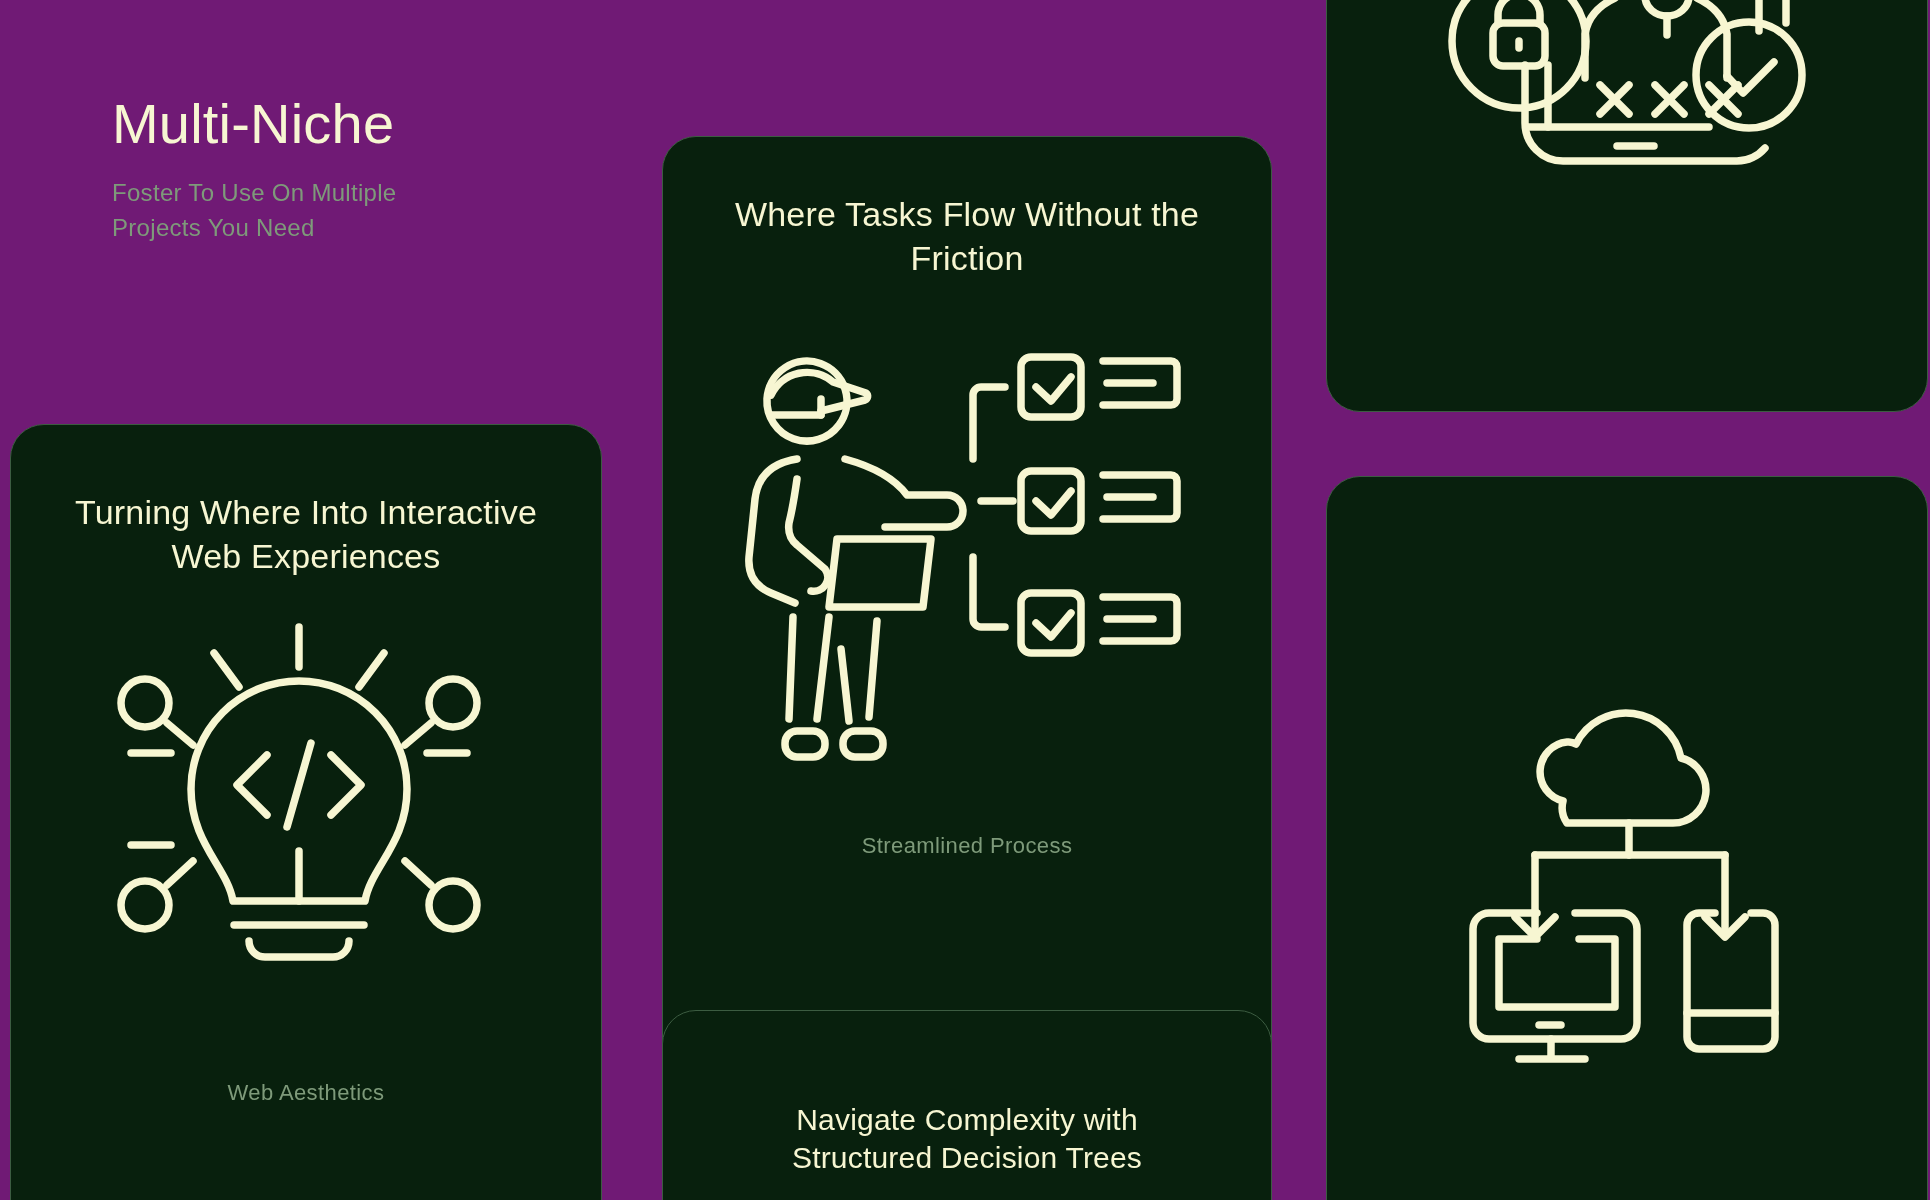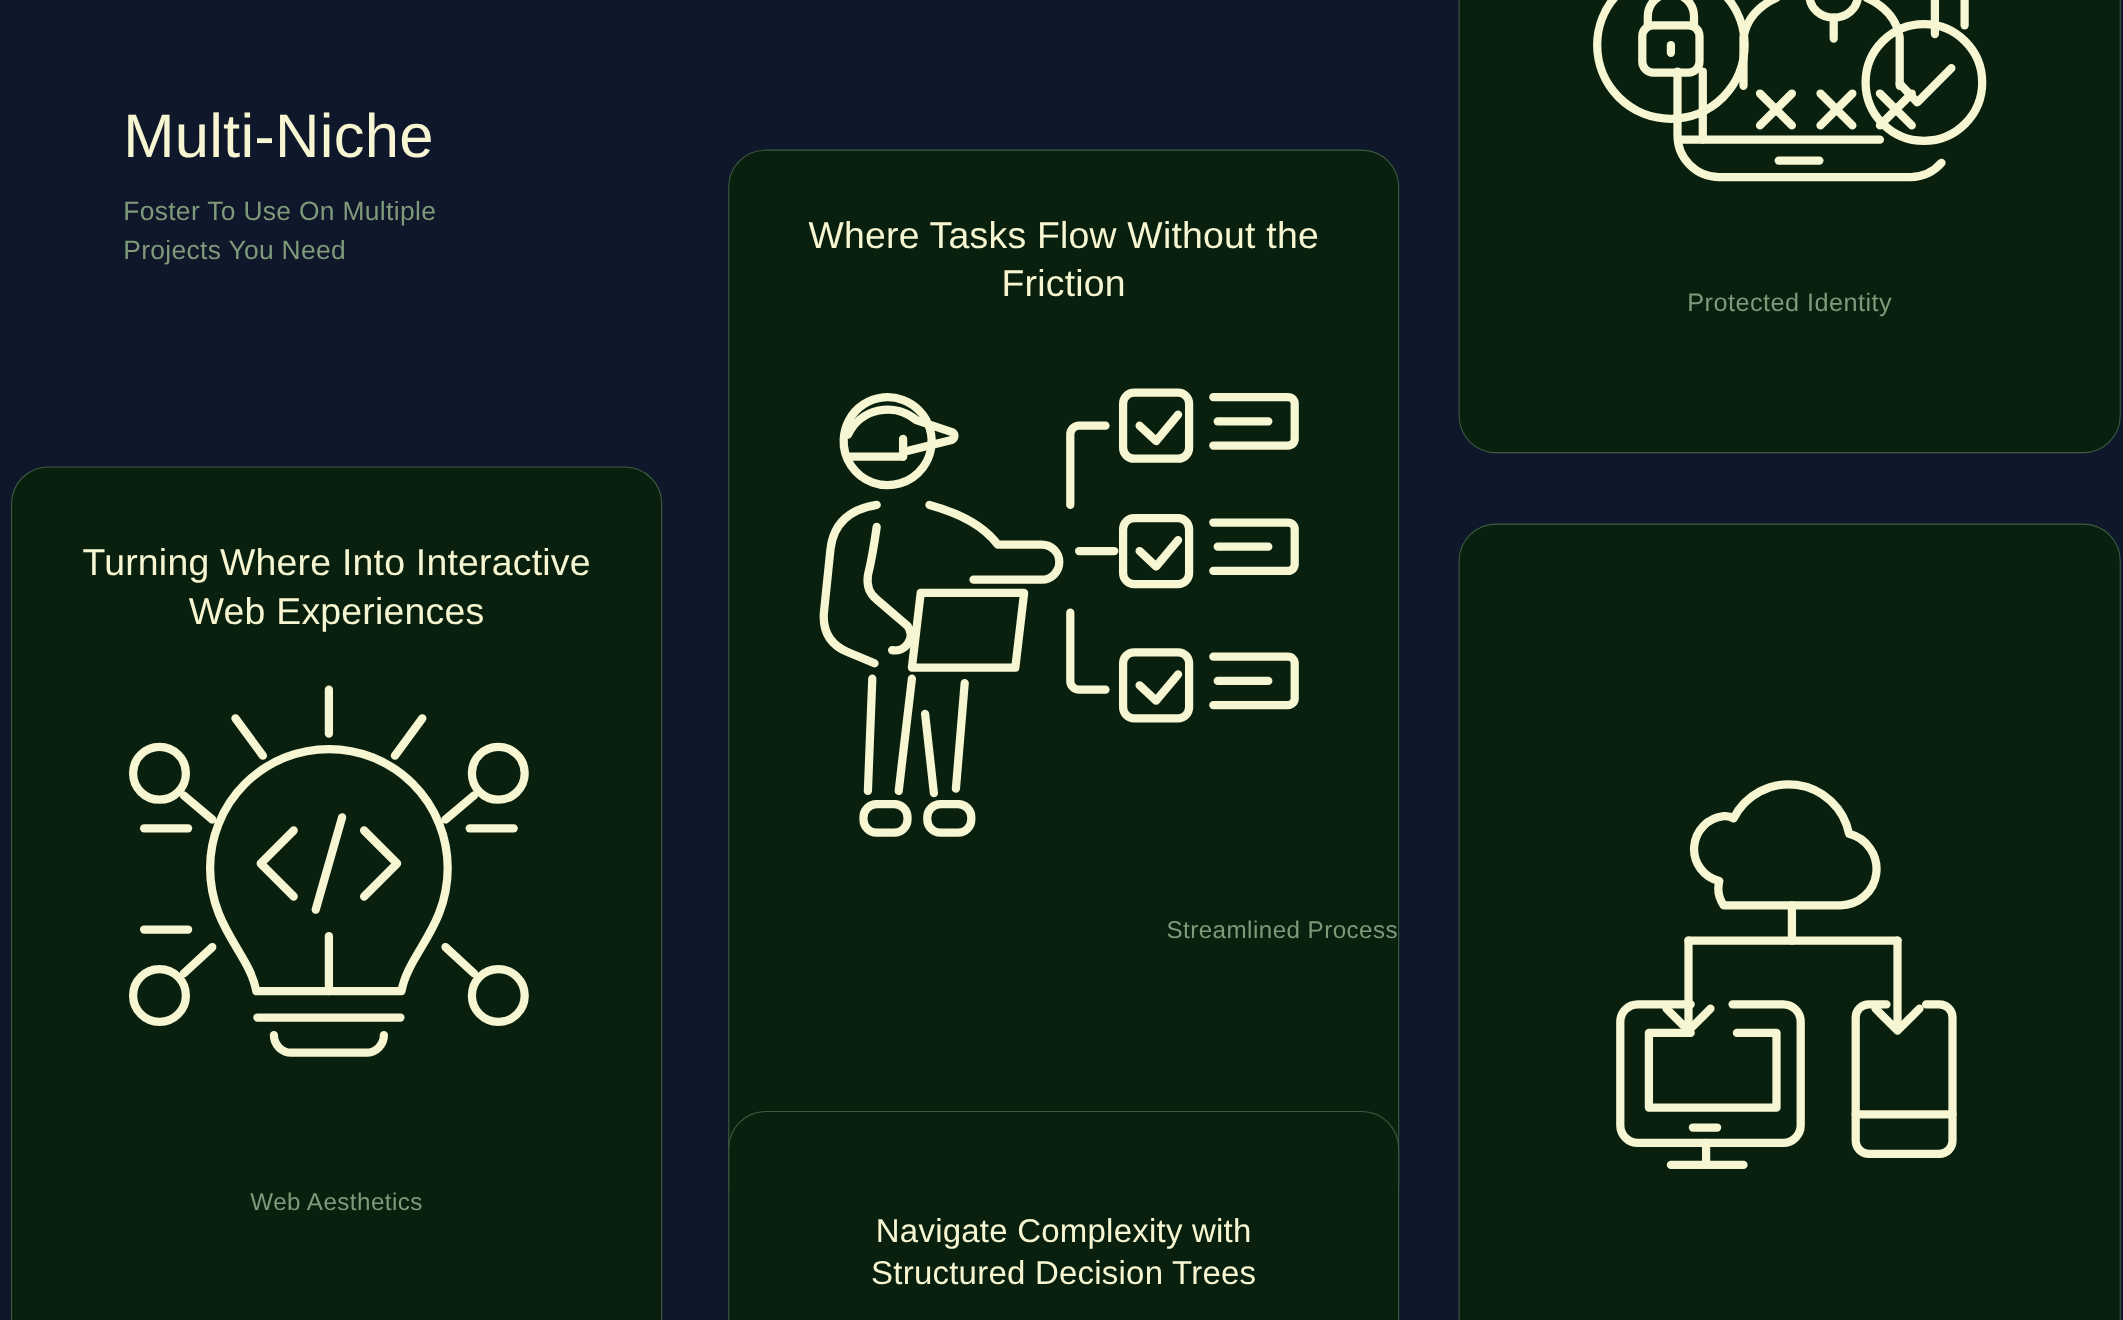--- a/index.html
+++ b/index.html
@@ -5,21 +5,21 @@
   * { box-sizing: border-box; margin: 0; padding: 0; }
   html, body {
     width: 1930px; height: 1200px;
     background: #05180a;
     font-family: "Liberation Sans", sans-serif;
     overflow: hidden;
   }
   #stage {
     position: relative;
     width: 1930px; height: 1200px;
-    background: #0f172a;
+    background: #701a75;
   }
 
   
   .header { position: absolute; left: 112px; top: 95px; }
   .header-title {
     font-size: 56px;
     font-weight: 400;
     color: #f7f6d2;
     letter-spacing: 0.2px;
     line-height: 1.05;
@@ -63,21 +63,21 @@
   .icon-wrap svg { display: block; overflow: visible; }
 
   
   #card-web        { left: 10px;   top: 424px;  width: 592px;  height: 840px; }
   #card-web .card-title   { top: 66px;  font-size: 34px; padding: 0 52px; }
   #card-web .card-caption { top: 655px; }
   #card-web .icon-wrap    { left: 78px; top: 180px; }
 
   #card-tasks      { left: 662px;  top: 136px;  width: 610px;  height: 976px; }
   #card-tasks .card-title   { top: 56px;  font-size: 34px; padding: 0 70px; }
-  #card-tasks .card-caption { top: 696px; text-align: right; }
+  #card-tasks .card-caption { top: 696px; }
   #card-tasks .icon-wrap    { left: 78px; top: 212px; }
 
   #card-tree       { left: 662px;  top: 1010px; width: 610px;  height: 380px; }
   #card-tree .card-title    { top: 90px; font-size: 30px; padding: 0 60px; }
 
   #card-identity   { left: 1326px; top: -214px; width: 602px;  height: 626px; }
   #card-identity .card-caption { bottom: 122px; font-size: 23px; }
   #card-identity .icon-wrap    { left: 120px; top: 170px; }
 
   #card-dialogue   { left: 1326px; top: 476px;  width: 602px;  height: 760px; }
@@ -125,21 +125,20 @@
 
         <path class="ln" d="M78 108 v58 a38 38 0 0 0 38 38 h174 a38 38 0 0 0 28 -13"></path>
         <line class="ln" x1="101" y1="108" x2="101" y2="170"></line>
         <line class="ln" x1="79" y1="170" x2="262" y2="170"></line>
         <line class="ln" x1="170" y1="189" x2="207" y2="189"></line>
 
         <circle class="ln" cx="302" cy="118" r="53"></circle>
         <polyline class="ln" points="280,119 296,136 327,105"></polyline>
       </svg>
     </div>
-    <div class="card-caption">Protected Identity</div>
   </div>
 
   <div class="card" id="card-web">
     <div class="card-title">Turning Where Into Interactive Web Experiences</div>
     <div class="icon-wrap">
       <svg width="420" height="400" viewBox="0 0 420 400">
 
         <g class="ln">
           <line x1="210" y1="22" x2="210" y2="62"></line>
           <line x1="125" y1="48" x2="150" y2="82"></line>

